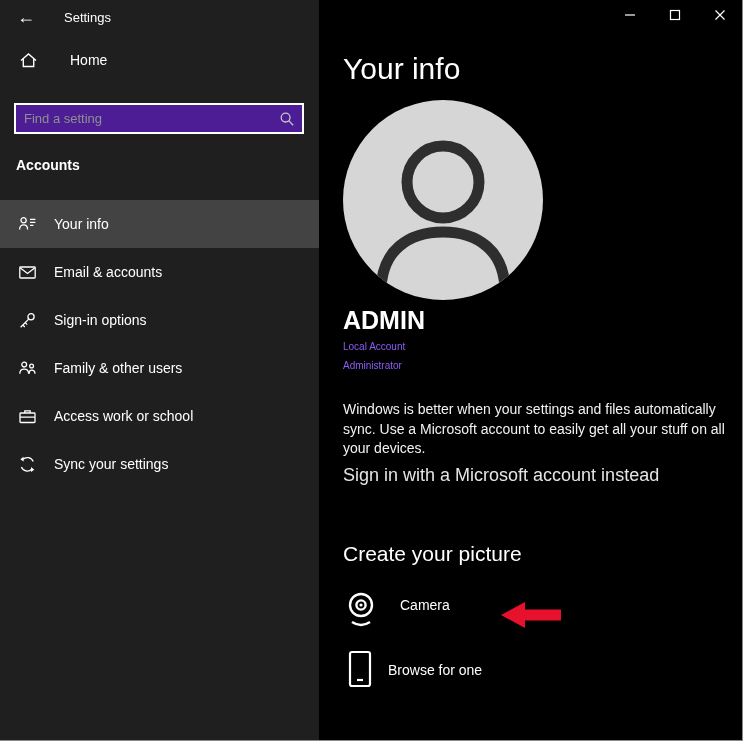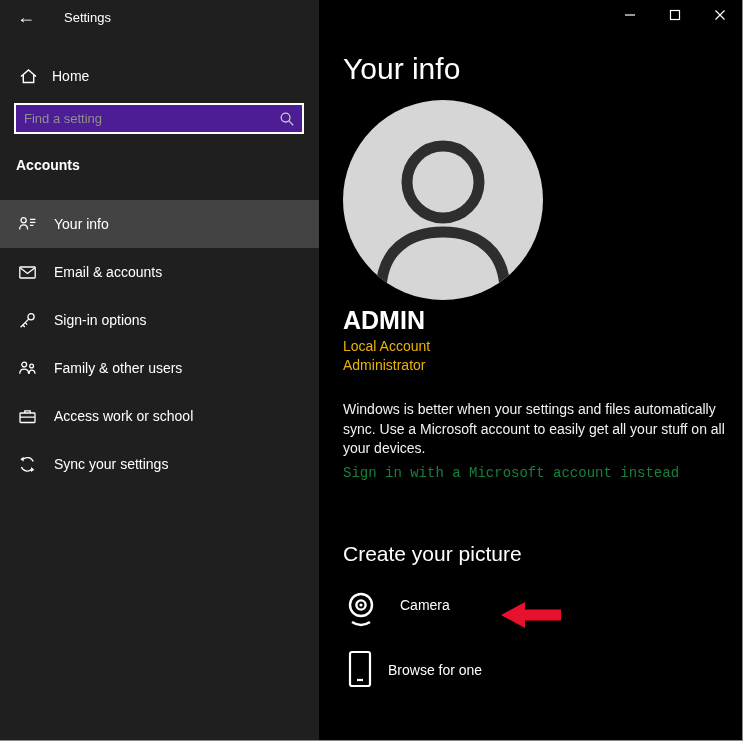--- a/index.html
+++ b/index.html
@@ -20,22 +20,22 @@
   .titlebar-left { position:absolute; left:0; top:0; width:100%; height:40px; }
   .back-btn {
     position:absolute; left:8px; top:2px; width:36px; height:30px;
     display:flex; align-items:center; justify-content:center;
     font-size:18px; color:#fff; cursor:pointer; background:transparent; border:none;
   }
   .app-title {
     position:absolute; left:64px; top:10px; font-size:13px; color:#fff;
   }
   .home-row {
-    position:absolute; left:0; top:58px; width:100%; height:36px;
-    display:flex; align-items:center; padding-left:19px; gap:14px; cursor:pointer;
+    position:absolute; left:0; top:42px; width:100%; height:36px;
+    display:flex; align-items:center; padding-left:19px; gap:32px; cursor:pointer;
   }
   .home-row .label { font-size:14px; }
 
   .searchbox {
     position:absolute; left:14px; top:103px; width:290px; height:31px;
     background:#4c1d95; border:2px solid #ffffff;
     display:flex; align-items:center;
   }
   .searchbox input {
     flex:1; background:transparent; border:none; outline:none;
@@ -76,29 +76,29 @@
 
   .avatar {
     position:absolute; left:24px; top:100px; width:200px; height:200px;
     border-radius:50%; background:#d6d6d6; overflow:hidden;
   }
 
   .account-name {
     position:absolute; left:24px; top:306px; font-size:25px; font-weight:bold; color:#fff;
   }
   .account-sub {
-    position:absolute; left:24px; top:337px; font-size:14px; line-height:19px; color:#eab308;
+    position:absolute; left:24px; top:337px; font-size:10px; line-height:19px; color:#8b5cf6;
   }
 
   .sync-text {
     position:absolute; left:24px; top:400px; width:386px;
     font-size:14px; line-height:19.5px; color:#f2f2f2;
   }
   .ms-link {
-    position:absolute; left:24px; top:465px; font-size:14px; color:#15803d; cursor:pointer;font-family:Liberation Mono, monospace;
+    position:absolute; left:24px; top:465px; font-size:18px; color:#e5e5e5; cursor:pointer;
   }
 
   .create-heading {
     position:absolute; left:24px; top:542px; font-size:21px; font-weight:400; color:#fff;
   }
 
   .camera-row { position:absolute; left:24px; top:590px; display:flex; align-items:center; gap:21px; cursor:pointer; }
   .camera-row .label { font-size:14px; color:#fff; position:relative; top:-4px; }
   .browse-row { position:absolute; left:28px; top:650px; display:flex; align-items:center; gap:15px; cursor:pointer; }
   .browse-row .label { font-size:14px; color:#fff; }

